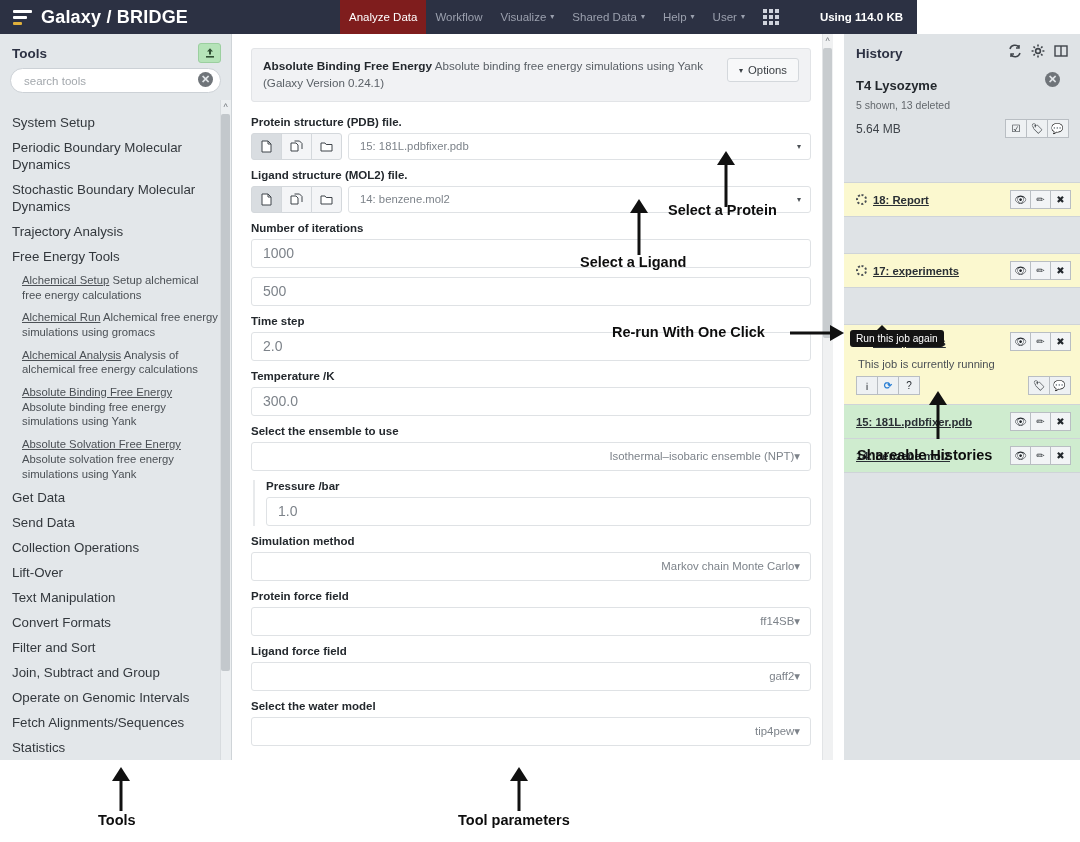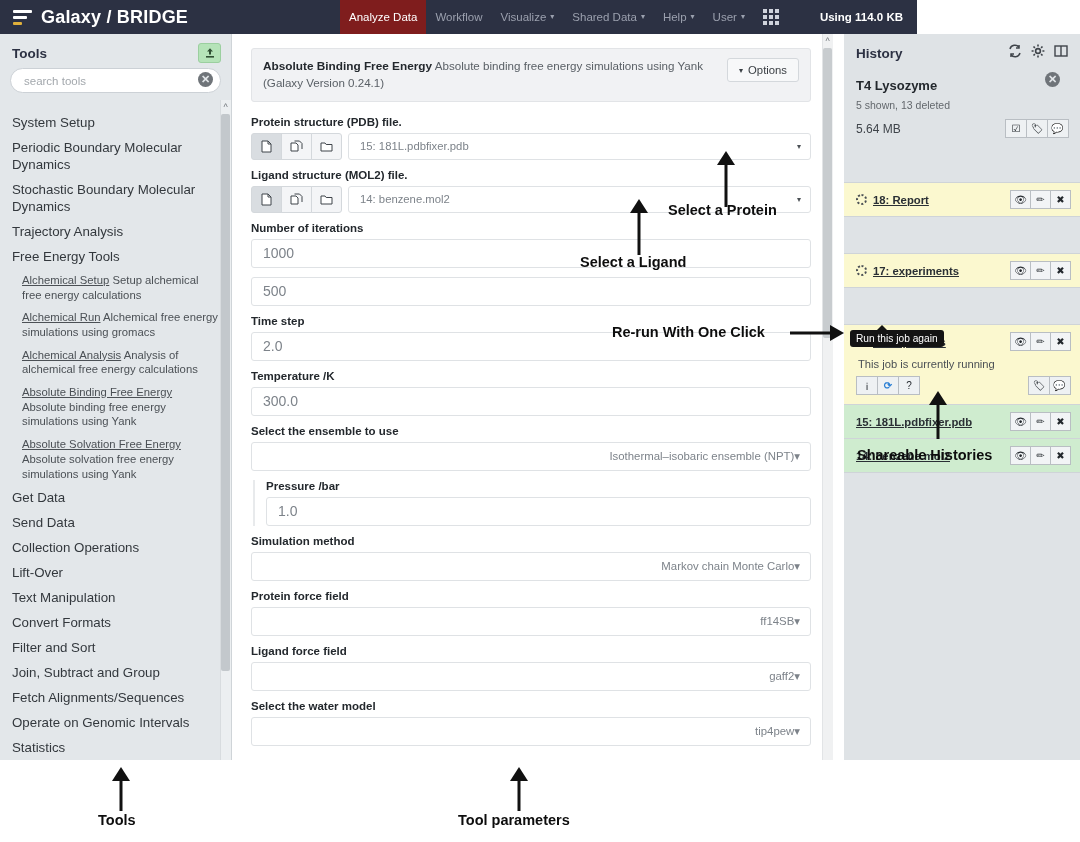--- a/index.html
+++ b/index.html
@@ -366,22 +366,22 @@
       </div>
 
       <div class="tool-section">Get Data</div>
       <div class="tool-section">Send Data</div>
       <div class="tool-section">Collection Operations</div>
       <div class="tool-section">Lift-Over</div>
       <div class="tool-section">Text Manipulation</div>
       <div class="tool-section">Convert Formats</div>
       <div class="tool-section">Filter and Sort</div>
       <div class="tool-section">Join, Subtract and Group</div>
+      <div class="tool-section">Operate on Genomic Intervals</div>
       <div class="tool-section">Fetch Alignments/Sequences</div>
-      <div class="tool-section">Operate on Genomic Intervals</div>
       <div class="tool-section">Statistics</div>
     </div>
 
     <div class="tool-scroll-track"></div>
     <div class="tool-scroll-up">^</div>
     <div class="tool-scroll-thumb"></div>
   </div>
 
   <div class="center">
     <div class="center-inner">

